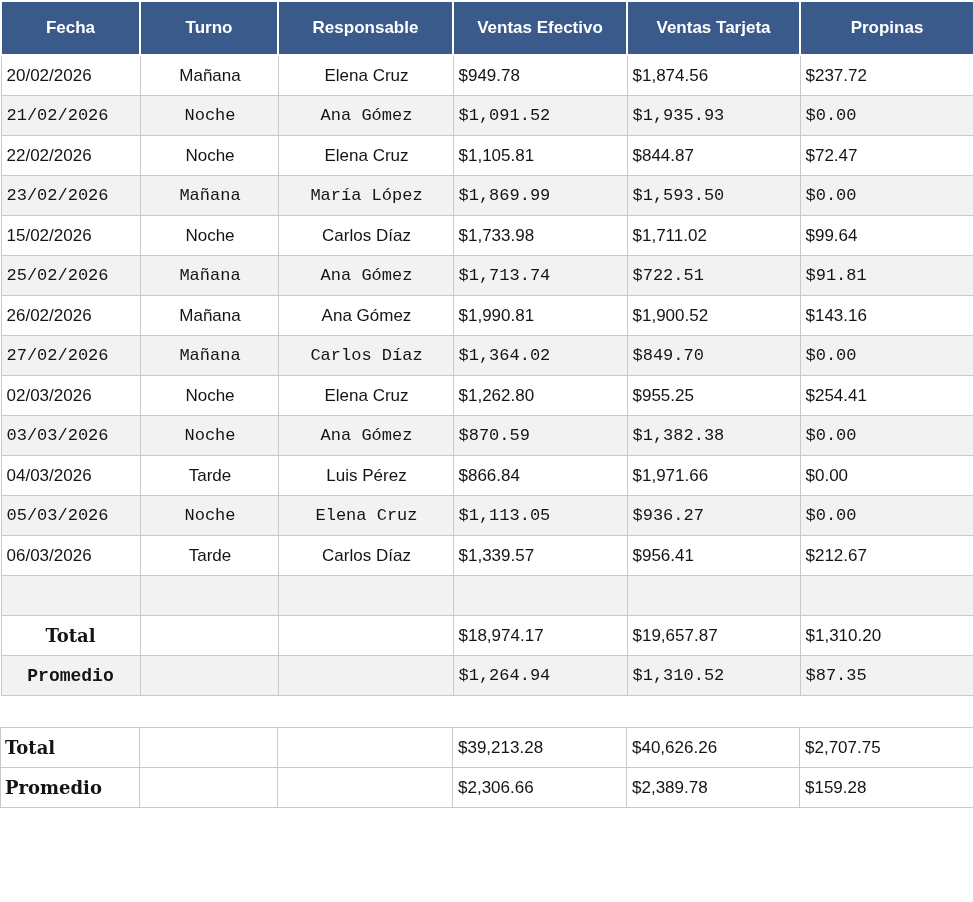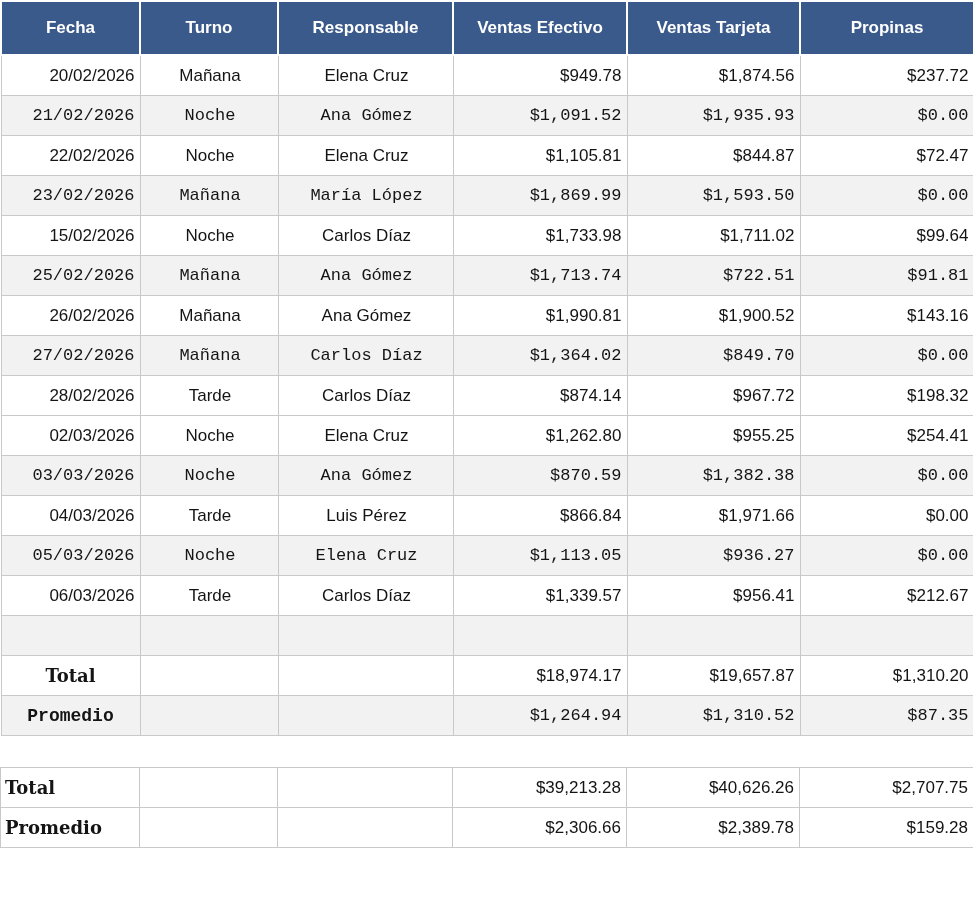--- a/index.html
+++ b/index.html
@@ -42,23 +42,23 @@
   td{
     border:1px solid var(--border);
     height:39px;
     padding:0 5px;
     overflow:hidden;
     white-space:nowrap;
     background:#ffffff;
     vertical-align:middle;
   }
   tr.alt td{background:var(--row_alt);font-family:Liberation Mono, monospace;}
-  .c-date{text-align:right;}
+  .c-date{text-align:left;}
   .c-text{text-align:center;padding-left:7px;}
-  .c-num{text-align:right;padding-right:5px;}
+  .c-num{padding-right:5px;}
   .label-center{
     text-align:center;
     font-family:"DejaVu Serif","Liberation Serif",serif;
     font-weight:700;
     font-size:18px;
   }
   .label-left{
     text-align:left;
     font-family:"DejaVu Serif","Liberation Serif",serif;
     font-weight:700;
@@ -150,28 +150,20 @@
         </tr>
         <tr class="alt">
           <td class="c-date">27/02/2026</td>
           <td class="c-text">Mañana</td>
           <td class="c-text">Carlos Díaz</td>
           <td class="c-num">$1,364.02</td>
           <td class="c-num">$849.70</td>
           <td class="c-num">$0.00</td>
         </tr>
         <tr>
-          <td class="c-date">28/02/2026</td>
-          <td class="c-text">Tarde</td>
-          <td class="c-text">Carlos Díaz</td>
-          <td class="c-num">$874.14</td>
-          <td class="c-num">$967.72</td>
-          <td class="c-num">$198.32</td>
-        </tr>
-        <tr>
           <td class="c-date">02/03/2026</td>
           <td class="c-text">Noche</td>
           <td class="c-text">Elena Cruz</td>
           <td class="c-num">$1,262.80</td>
           <td class="c-num">$955.25</td>
           <td class="c-num">$254.41</td>
         </tr>
         <tr class="alt">
           <td class="c-date">03/03/2026</td>
           <td class="c-text">Noche</td>

